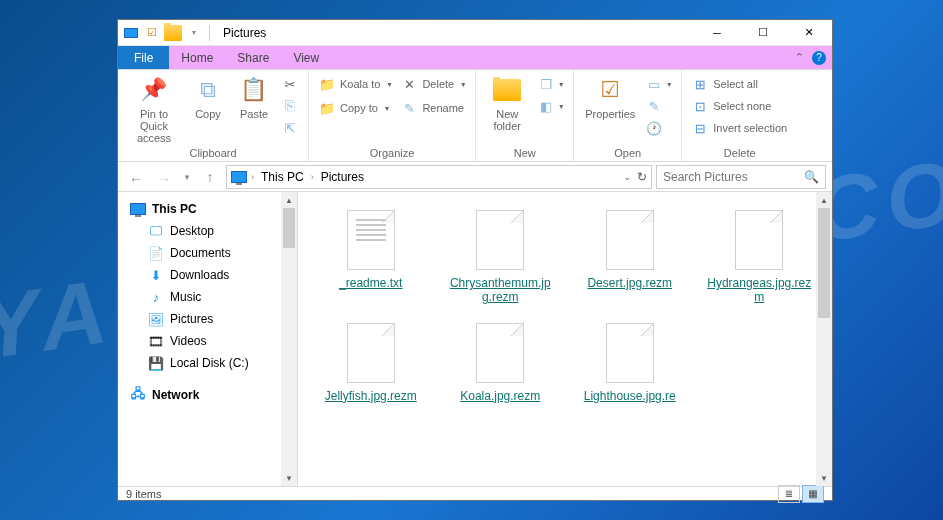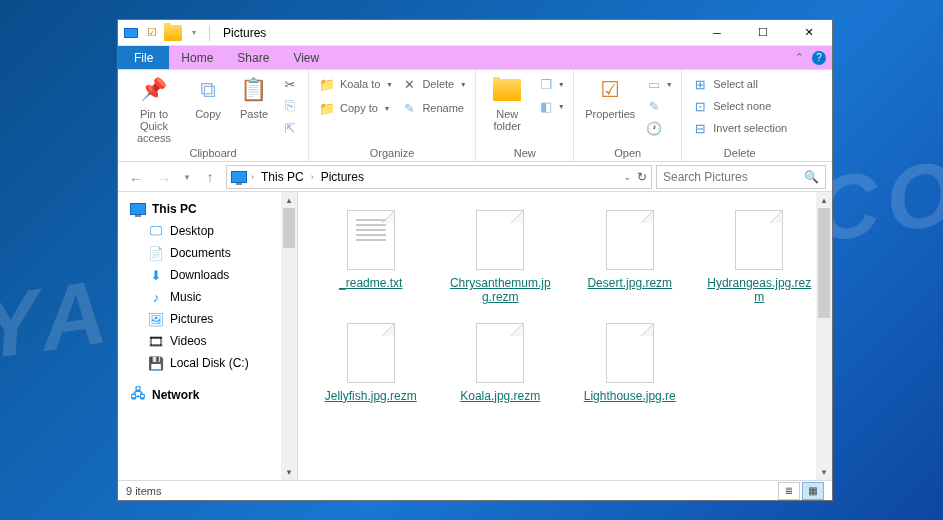--- a/index.html
+++ b/index.html
@@ -57,21 +57,21 @@
 .files { flex: 1; position: relative; overflow: hidden; }
 .files-scroll { position: absolute; right: 0; top: 0; width: 16px; height: 100%; background: #f0f0f0; }
 .files-scroll-thumb { position: absolute; top: 16px; left: 2px; width: 12px; height: 110px; background: #cdcdcd; }
 .files-grid { padding: 14px 10px; display: grid; grid-template-columns: repeat(4, 1fr); gap: 10px 4px; }
 .file-item { display: flex; flex-direction: column; align-items: center; cursor: pointer; padding: 4px; }
 .file-icon { width: 48px; height: 60px; background: #fff; border: 1px solid #d0d0d0; position: relative; margin-bottom: 6px; }
 .file-icon.txt::after { content: ''; position: absolute; top: 8px; left: 8px; right: 8px; height: 2px; background: #c8c8c8; box-shadow: 0 5px 0 #c8c8c8, 0 10px 0 #c8c8c8, 0 15px 0 #c8c8c8, 0 20px 0 #c8c8c8; }
 .file-icon::before { content: ''; position: absolute; top: 0; right: 0; width: 12px; height: 12px; background: linear-gradient(135deg, transparent 48%, #d0d0d0 50%, #f6f6f6 52%); }
 .file-label { font-size: 12px; text-align: center; line-height: 1.2; max-width: 110px; word-break: break-all; color: #0f766e; text-decoration: underline; }
 
-.status { height: 20px; border-top: 1px solid #dadada; display: flex; align-items: center; padding: 0 8px; font-size: 11px; color: #444; }
+.status { height: 14px; border-top: 1px solid #dadada; display: flex; align-items: center; padding: 0 8px; font-size: 11px; color: #444; }
 .view-toggle { margin-left: auto; display: flex; gap: 2px; }
 .vt-btn { width: 22px; height: 18px; border: 1px solid #ccc; display: flex; align-items: center; justify-content: center; font-size: 10px; cursor: pointer; }
 .vt-btn.active { background: #cde6f7; border-color: #7eb4ea; }
 
 .pc-ico { width: 16px; height: 12px; background: #2196f3; border: 1px solid #1565c0; position: relative; }
 .pc-ico::after { content: ''; position: absolute; bottom: -3px; left: 4px; width: 6px; height: 2px; background: #888; }
 </style>
 </head>
 <body>
 

